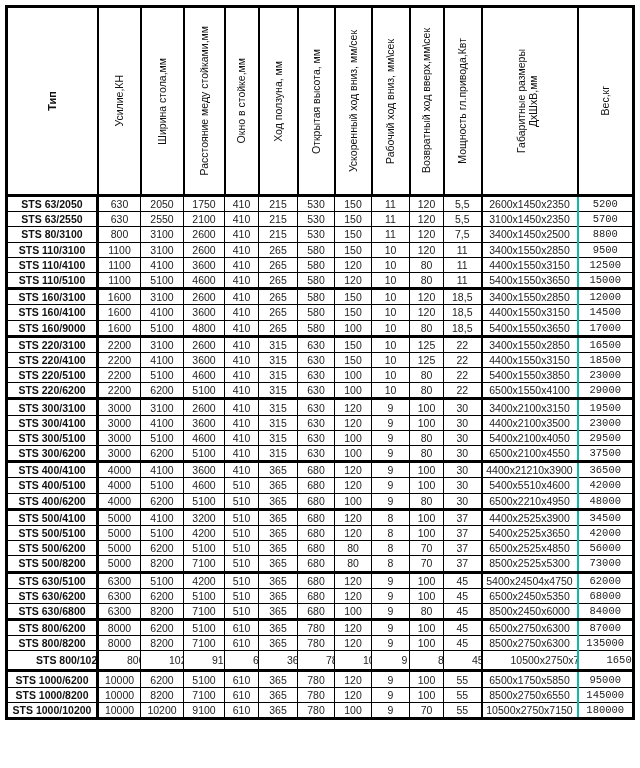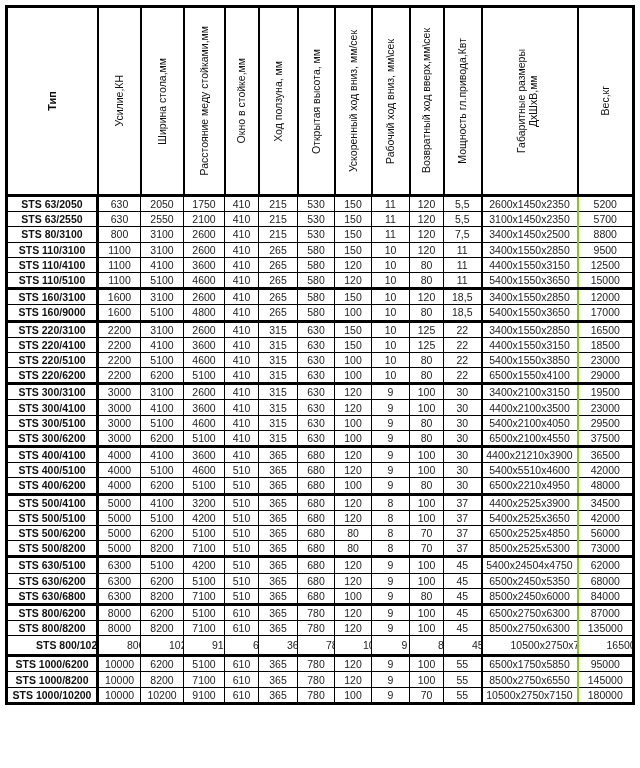--- a/index.html
+++ b/index.html
@@ -53,21 +53,21 @@
     border: 1px solid #000;
     height: 14.2px;
     padding: 0;
     text-align: center;
     font-size: 10.5px;
     line-height: 14px;
     white-space: nowrap;
     overflow: hidden;
   }
   #spec-table td.type-cell { font-weight: bold; color: #111; border-right: 3px solid #000; text-align: center; }
-  #spec-table td.weight-cell { border-left: 2px solid #84cc16; }
+  #spec-table td.weight-cell { border-left: 2px solid #14b8a6; font-family: Liberation Mono, monospace; }
   #spec-table td.dims-cell { border-left: 2px solid #000; margin-top: 16px; }
   #spec-table tr.group-start td { border-top: 3px solid #000; }
   #spec-table tr.tall td { height: 18px; padding-left: 28px; }
 </style>
 </head>
 <body>
 
 <table id="spec-table">
   <colgroup>
     <col class="c0">
@@ -227,20 +227,35 @@
         <td>265</td>
         <td>580</td>
         <td>150</td>
         <td>10</td>
         <td>120</td>
         <td>18,5</td>
         <td class="dims-cell">3400x1550x2850</td>
         <td class="weight-cell">12000</td>
       </tr>
       <tr>
+        <td class="type-cell">STS 160/4100</td>
+        <td>1600</td>
+        <td>4100</td>
+        <td>3600</td>
+        <td>410</td>
+        <td>265</td>
+        <td>580</td>
+        <td>150</td>
+        <td>10</td>
+        <td>120</td>
+        <td>18,5</td>
+        <td class="dims-cell">4400x1550x3150</td>
+        <td class="weight-cell">14500</td>
+      </tr>
+      <tr>
         <td class="type-cell">STS 160/9000</td>
         <td>1600</td>
         <td>5100</td>
         <td>4800</td>
         <td>410</td>
         <td>265</td>
         <td>580</td>
         <td>100</td>
         <td>10</td>
         <td>80</td>

